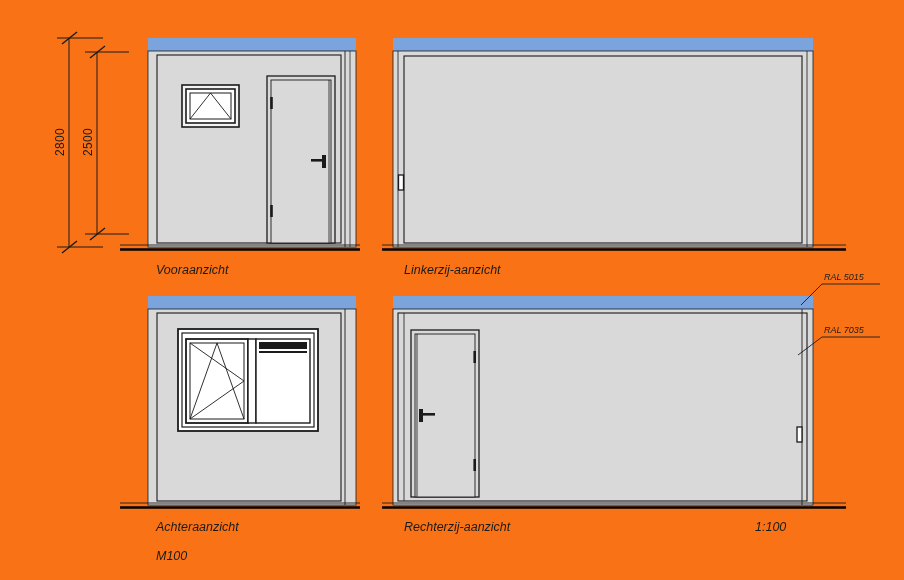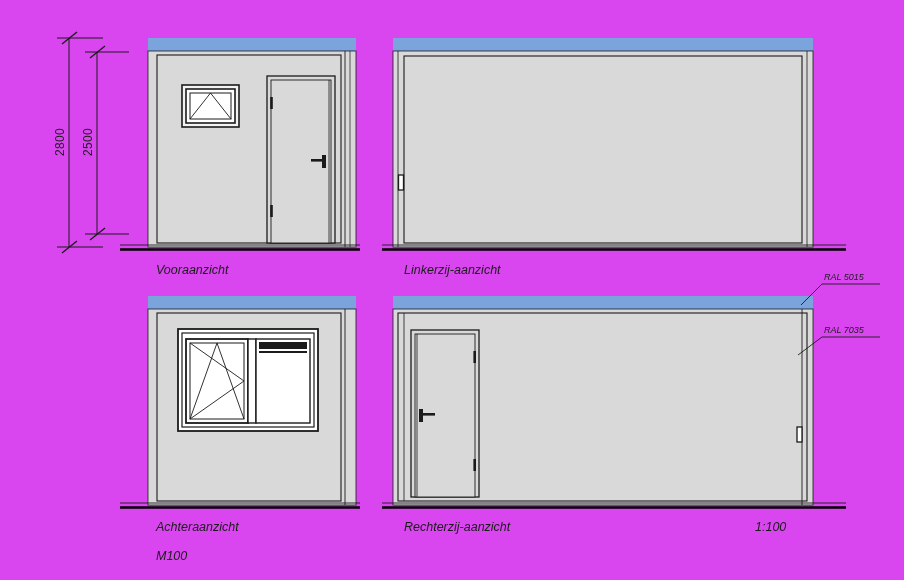--- a/index.html
+++ b/index.html
@@ -8,21 +8,21 @@
     padding: 0;
     background: #ffffff;
   }
   body {
     font-family: "Liberation Sans", sans-serif;
   }
   #sheet {
     position: relative;
     width: 904px;
     height: 580px;
-    background: #d946ef;
+    background: #f97316;
     overflow: hidden;
   }
   #sheet svg {
     display: block;
     position: absolute;
     top: 0;
     left: 0;
   }
   .vlabel {
     font-family: "Liberation Sans", sans-serif;

